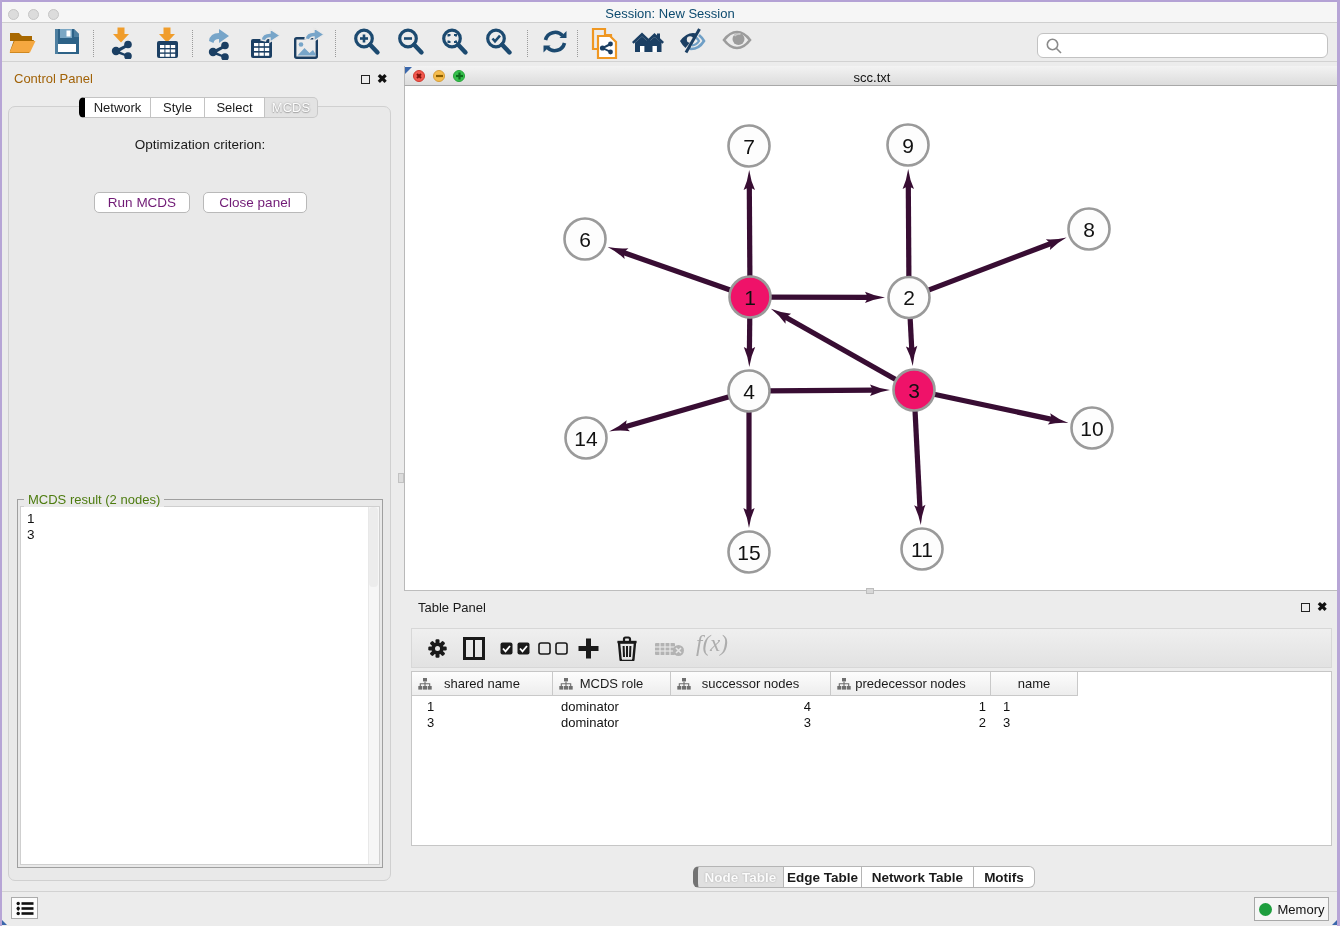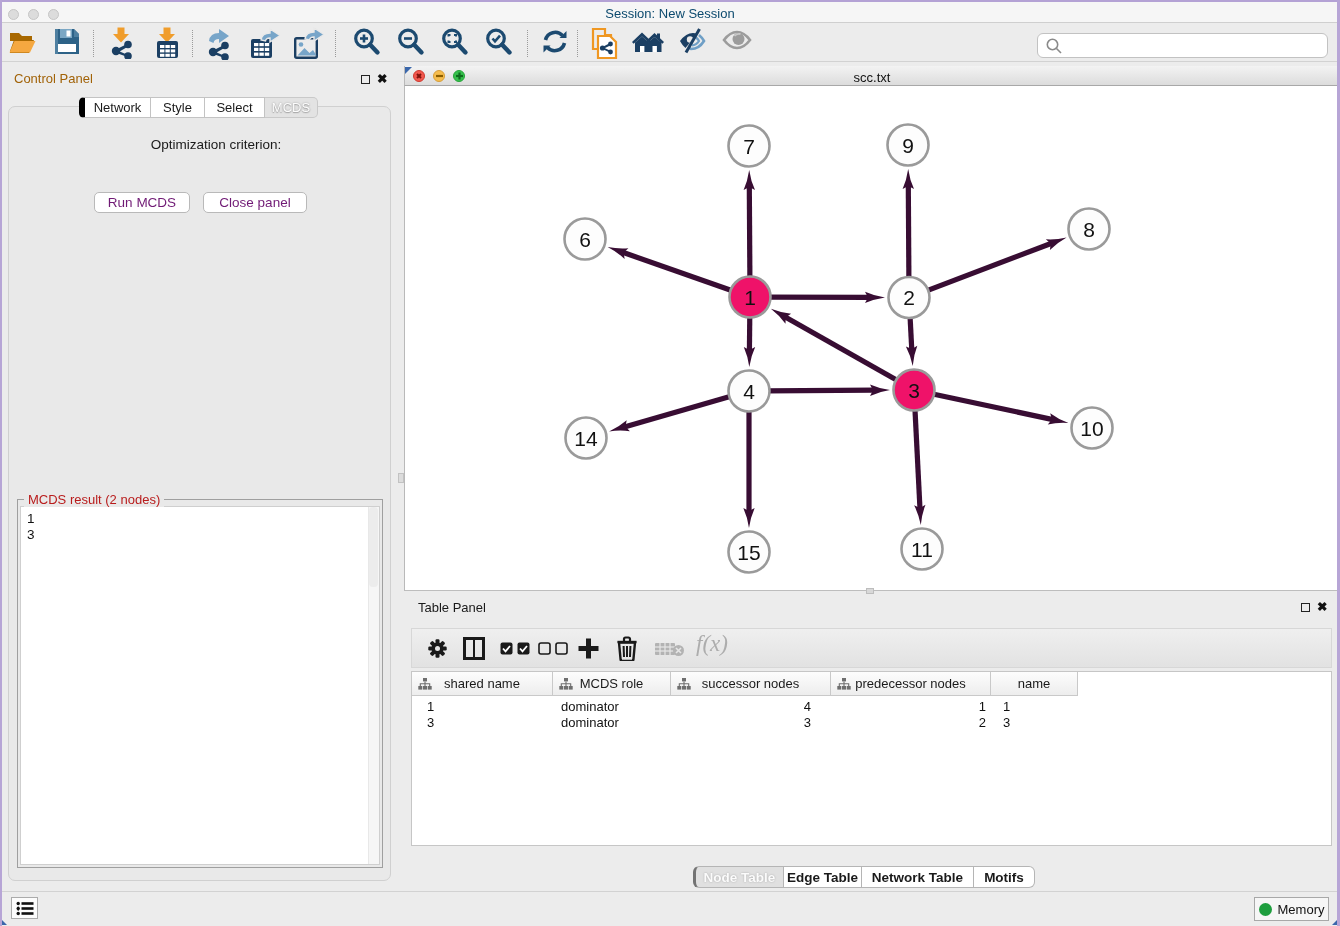--- a/index.html
+++ b/index.html
@@ -18,43 +18,43 @@
 #cpanel-title{left:14px;top:71px;font-size:13px;color:#a16207;}
 #cpanel-body{left:8px;top:106px;width:383px;height:775px;background:#e9e9e9;border:1px solid #d0d0d0;border-radius:7px;}
 .panelbtns{position:absolute;display:flex;gap:7px;align-items:center;}
 .minbox{width:9px;height:9px;border:1.6px solid #222;display:inline-block;}
 .closex{font-size:12.5px;font-weight:bold;color:#111;line-height:11px;}
 #tabs{left:79px;top:97px;height:21px;display:flex;}
 .tab{height:21px;border:1px solid #c3c3c3;border-left:none;background:#fff;font-size:13px;color:#1a1a1a;display:flex;align-items:center;justify-content:center;}
 .tab.first{border-left:6px solid #000000;border-radius:5px 0 0 5px;}
 .tab.last{border-radius:0 5px 5px 0;}
 .tab.disabled{background:#e3e3e3;color:#fdfdfd;text-shadow:0 0 2px #9b9b9b, 0 1px 1px #aaa;border-color:#c9c9c9;}
-#optlabel{left:16px;top:137px;width:400px;text-align:center;font-size:13.5px;color:#1a1a1a;}
+#optlabel{left:0;top:137px;width:400px;text-align:center;font-size:13.5px;color:#1a1a1a;}
 #dropdown{left:44px;top:158px;width:312px;height:22px;background:#fff;border:1px solid #b9b9b9;border-radius:5px;font-size:13.5px;color:#1a1a1a;line-height:20px;padding-left:13px;}
 .btn{position:absolute;height:21px;background:#fff;border:1px solid #b9b9b9;border-radius:5px;font-size:13.5px;color:#701a75;text-align:center;line-height:19px;}
 #mcdsgroup{left:17px;top:499px;width:366px;height:369px;border:1px solid #9f9f9f;}
-#mcdslabel{left:24px;top:492px;z-index:5;background:#e9e9e9;padding:0 4px;font-size:13px;color:#b91c1c;}
+#mcdslabel{left:24px;top:492px;z-index:5;background:#e9e9e9;padding:0 4px;font-size:13px;color:#4d7c0f;}
 #mcdsinner{left:20px;top:506px;width:360px;height:359px;background:#fff;border:1px solid #cfcfcf;font-size:13.5px;color:#111;line-height:16px;padding:4px 0 0 6px;}
 #mcdsscroll{left:368px;top:507px;width:11px;height:357px;background:#f6f6f6;border-left:1px solid #e8e8e8;}
 #mcdsthumb{left:369px;top:507px;width:9px;height:80px;background:#ececec;border-radius:4px;}
 
 #netwin{left:404px;top:66px;width:936px;height:525px;background:#fff;border-left:1px solid #b9b9b9;border-bottom:1px solid #bdbdbd;border-top:1px solid #c9c9c9;}
 #nettitle{left:404px;top:66px;width:936px;height:20px;background:linear-gradient(#f3f3f3,#dcdcdc);border-bottom:1px solid #a8a8a8;border-left:1px solid #b9b9b9;}
 .tl2{position:absolute;top:70px;width:12px;height:12px;border-radius:50%;}
 #netname{left:404px;top:70px;width:936px;text-align:center;font-size:13px;color:#111;}
 
 #tpanel-title{left:418px;top:600px;font-size:13px;color:#1a1a1a;}
 #ttoolbar{left:411px;top:628px;width:921px;height:40px;background:linear-gradient(#efefef,#e2e2e2);border:1px solid #d7d7d7;}
 #ttable{left:411px;top:671px;width:921px;height:175px;background:#fff;border:1px solid #c6c6c6;}
 .th{position:absolute;top:0;height:24px;background:linear-gradient(#fdfdfd,#ededed);border-right:1px solid #c9c9c9;border-bottom:1px solid #c9c9c9;font-size:13px;color:#1a1a1a;display:flex;align-items:center;justify-content:center;}
 .thicon{position:absolute;left:6px;top:6px;}
 .td{position:absolute;font-size:13px;color:#111;height:16px;line-height:16px;}
 #btabs{left:693px;top:866px;height:22px;display:flex;}
 .btab{height:22px;border:1px solid #b5b5b5;border-left:none;background:#fff;font-size:13.5px;color:#1a1a1a;display:flex;align-items:center;justify-content:center;font-weight:bold;}
-.btab.first{border-left:3px solid #737373;border-radius:6px 0 0 6px;}
+.btab.first{border-left:5px solid #737373;border-radius:6px 0 0 6px;}
 .btab.last{border-radius:0 6px 6px 0;}
 .btab.disabled{background:#e0e0e0;color:#fbfbfb;text-shadow:0 0 2px #a5a5a5;font-weight:bold;}
 #statusbar{left:0;top:891px;width:1340px;height:35px;background:#ececec;border-top:1px solid #d2d2d2;}
 #listbtn{left:11px;top:897px;width:27px;height:22px;background:#fcfcfc;border:1px solid #ababab;}
 #membtn{left:1254px;top:897px;width:75px;height:24px;background:#f6f6f6;border:1px solid #a8a8a8;font-size:13px;color:#111;display:flex;align-items:center;justify-content:center;gap:6px;}
 .grip{position:absolute;width:0;height:0;}
 </style>
 </head>
 <body>
 <div id="win">

